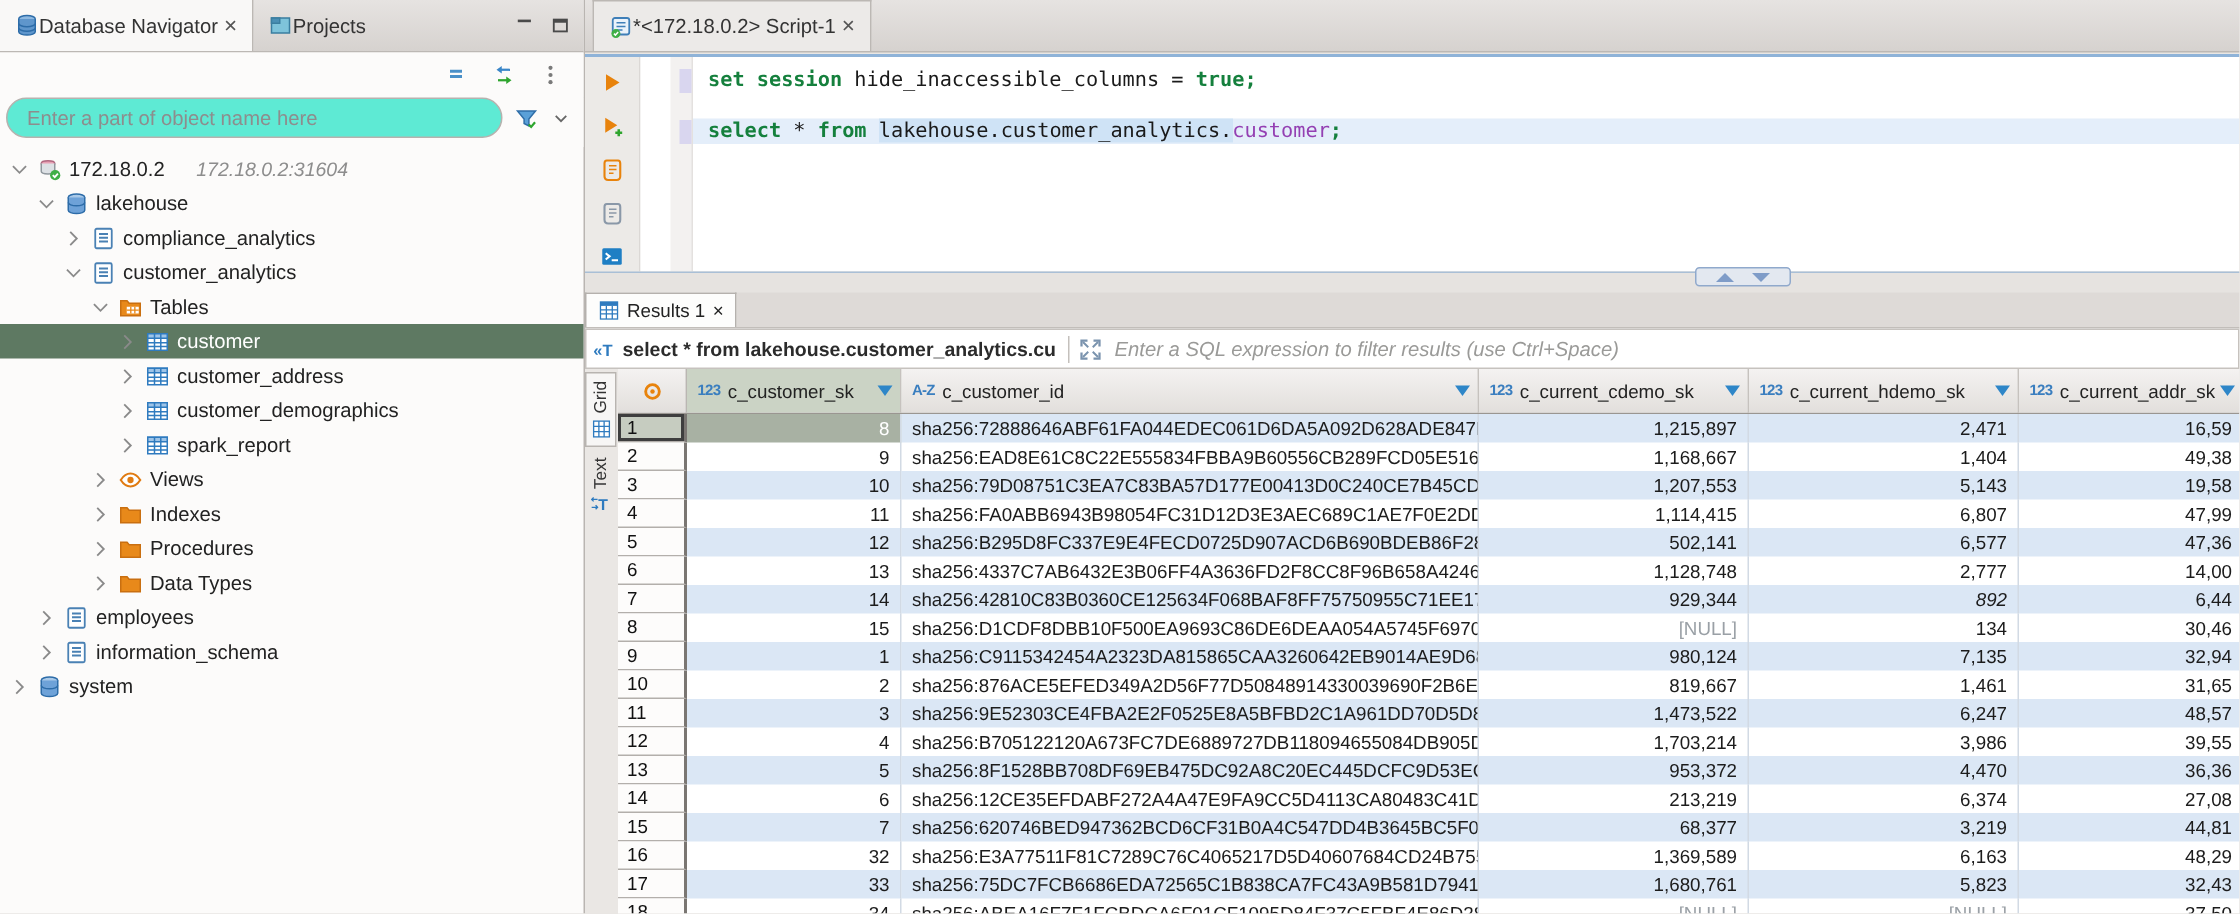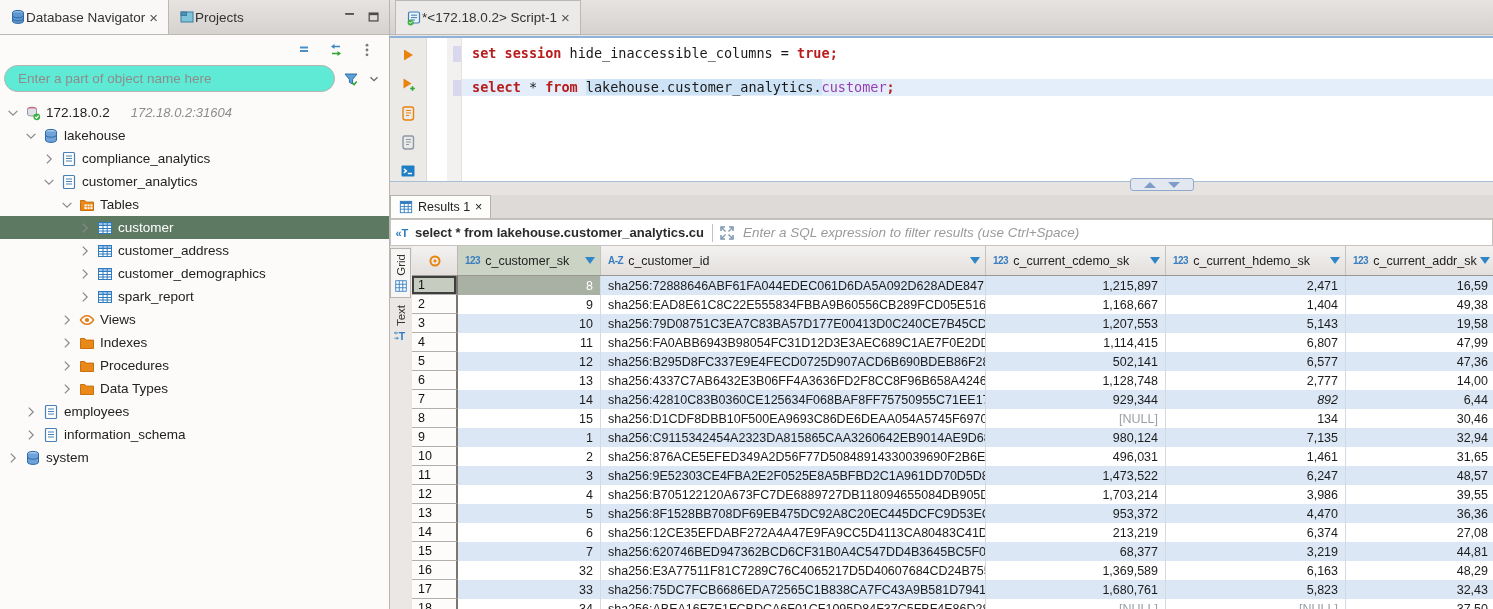--- a/index.html
+++ b/index.html
@@ -33,21 +33,21 @@
   #editor-tabbar { position:absolute; left:390px; top:0; width:1103px; }
   #editor-tab { margin-left:5px; background:#eceae8; border:1px solid #bcb8b4; border-bottom:none; }
   #editor-area { position:absolute; left:390px; top:36px; width:1103px; height:145px; background:#fff; border-top:2px solid #8fb3d8; }
   #exec-toolbar { position:absolute; left:0; top:0; width:37px; height:100%; background:#eceae7; border-right:1px solid #dbd8d5; display:flex; flex-direction:column; align-items:center; padding-top:9px; gap:13px; }
   #gutter { position:absolute; left:37px; top:0; width:20px; height:100%; background:#fff; }
   #ruler { position:absolute; left:57px; top:0; width:15px; height:100%; background:#f3f1f0; border-right:1px solid #e4e1df; }
   .chg-mark { position:absolute; width:8px; height:16px; background:#d9d6ef; left:63px; }
   #code { position:absolute; left:72px; top:0; right:0; height:100%; font-family:"DejaVu Sans Mono",monospace; font-size:13.5px; padding-top:7px; }
   .code-line { height:17px; line-height:17px; padding-left:10px; white-space:pre; }
   .code-line.hl { background:#e4eefa; }
-  .tk-keyword { color:#b91c1c; font-weight:bold; }
+  .tk-keyword { color:#15803d; font-weight:bold; }
   .tk-plain { color:#1a1a1a; }
   .tk-reference { color:#1a1a1a; background:#cfe3f6; }
   .tk-object { color:#9440b3; }
 
   
   #sash { position:absolute; left:390px; top:181px; width:1103px; height:14px; background:#e6e3e0; border-top:1px solid #a9bfd6; }
   #sash-ctl { position:absolute; left:740px; top:-4px; width:64px; height:13px; background:#e3e8f0; border:1px solid #90a9cc; border-radius:3px; display:flex; align-items:center; justify-content:center; gap:12px; }
   .tri-up { width:0; height:0; border-left:6px solid transparent; border-right:6px solid transparent; border-bottom:6px solid #7f9cc8; }
   .tri-down { width:0; height:0; border-left:6px solid transparent; border-right:6px solid transparent; border-top:6px solid #7f9cc8; }
 
@@ -618,21 +618,21 @@
             <div class="g-cell num" style="width: 143px;">1</div>
             <div class="g-cell" style="width: 385px;">sha256:C9115342454A2323DA815865CAA3260642EB9014AE9D68131</div>
             <div class="g-cell num" style="width: 180px;">980,124</div>
             <div class="g-cell num" style="width: 180px;">7,135</div>
             <div class="g-cell num" style="width: 150px;">32,94</div>
           </div>
           <div class="g-row">
             <div class="g-rn">10</div>
             <div class="g-cell num" style="width: 143px;">2</div>
             <div class="g-cell" style="width: 385px;">sha256:876ACE5EFED349A2D56F77D50848914330039690F2B6E88D</div>
-            <div class="g-cell num" style="width: 180px;">496,031</div>
+            <div class="g-cell num" style="width: 180px;">819,667</div>
             <div class="g-cell num" style="width: 180px;">1,461</div>
             <div class="g-cell num" style="width: 150px;">31,65</div>
           </div>
           <div class="g-row odd">
             <div class="g-rn">11</div>
             <div class="g-cell num" style="width: 143px;">3</div>
             <div class="g-cell" style="width: 385px;">sha256:9E52303CE4FBA2E2F0525E8A5BFBD2C1A961DD70D5D81F84</div>
             <div class="g-cell num" style="width: 180px;">1,473,522</div>
             <div class="g-cell num" style="width: 180px;">6,247</div>
             <div class="g-cell num" style="width: 150px;">48,57</div>

